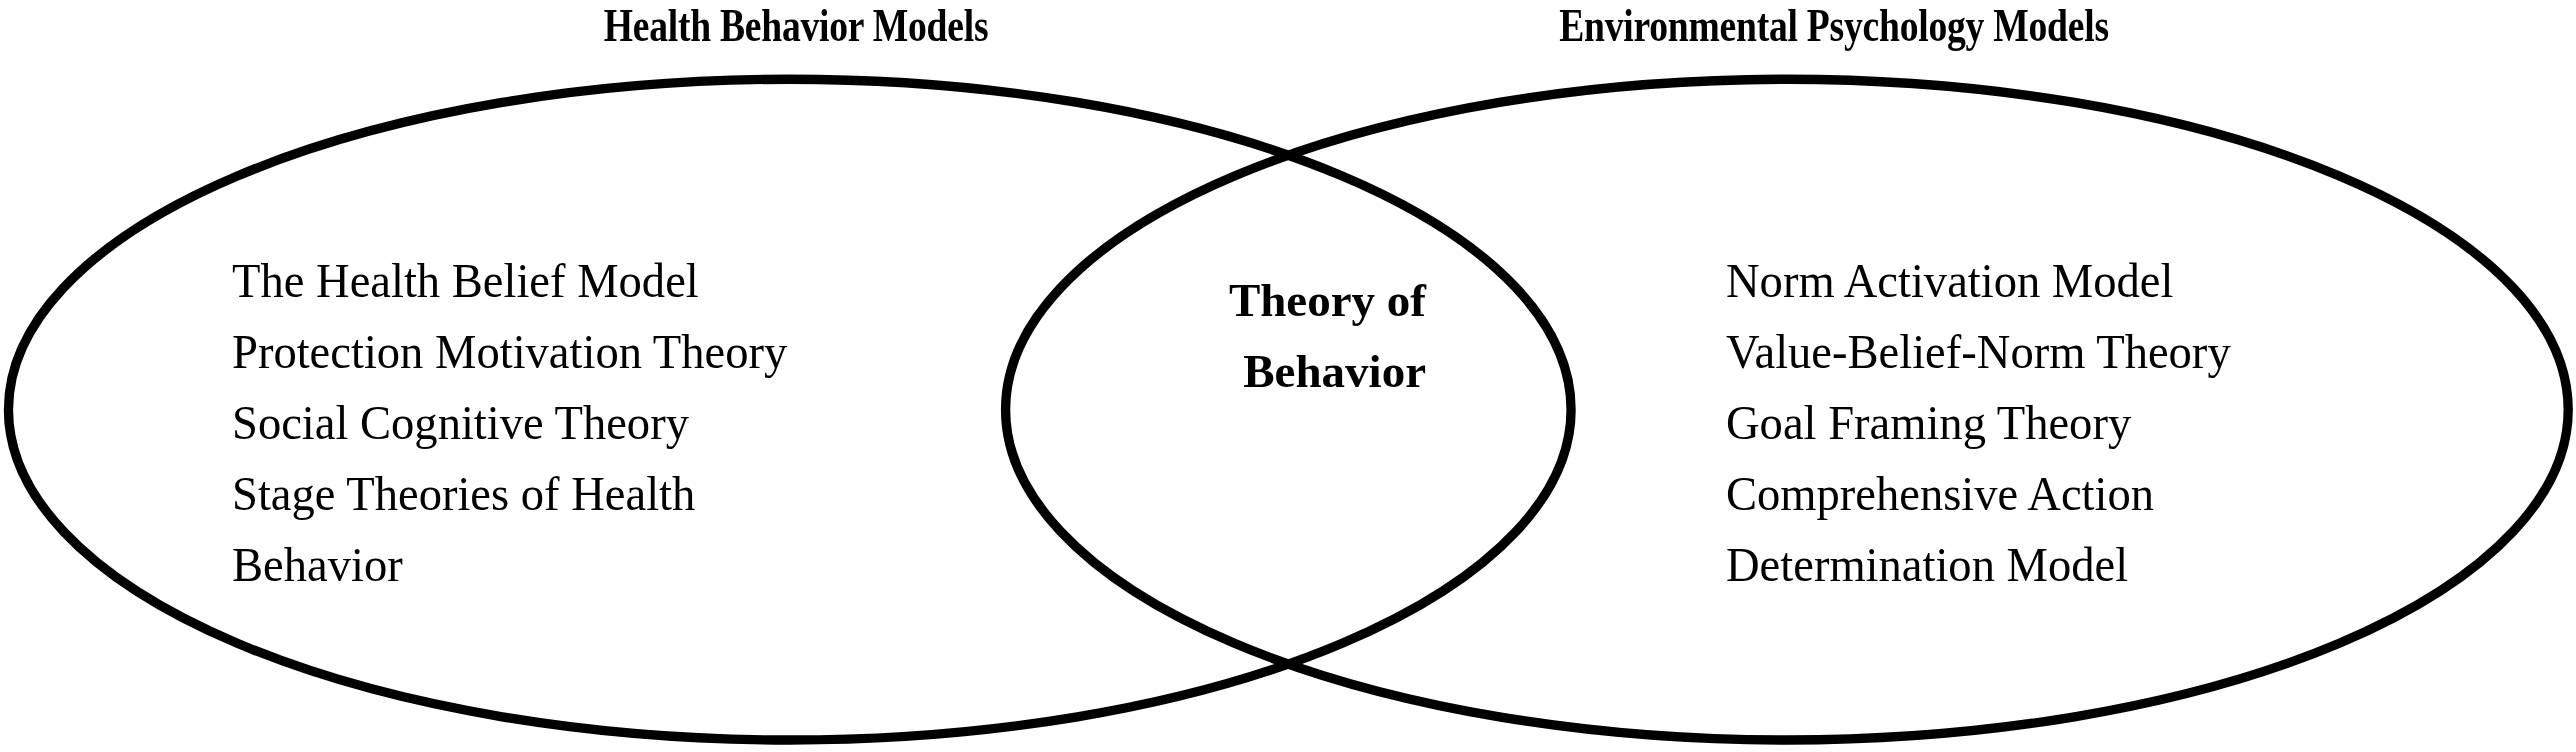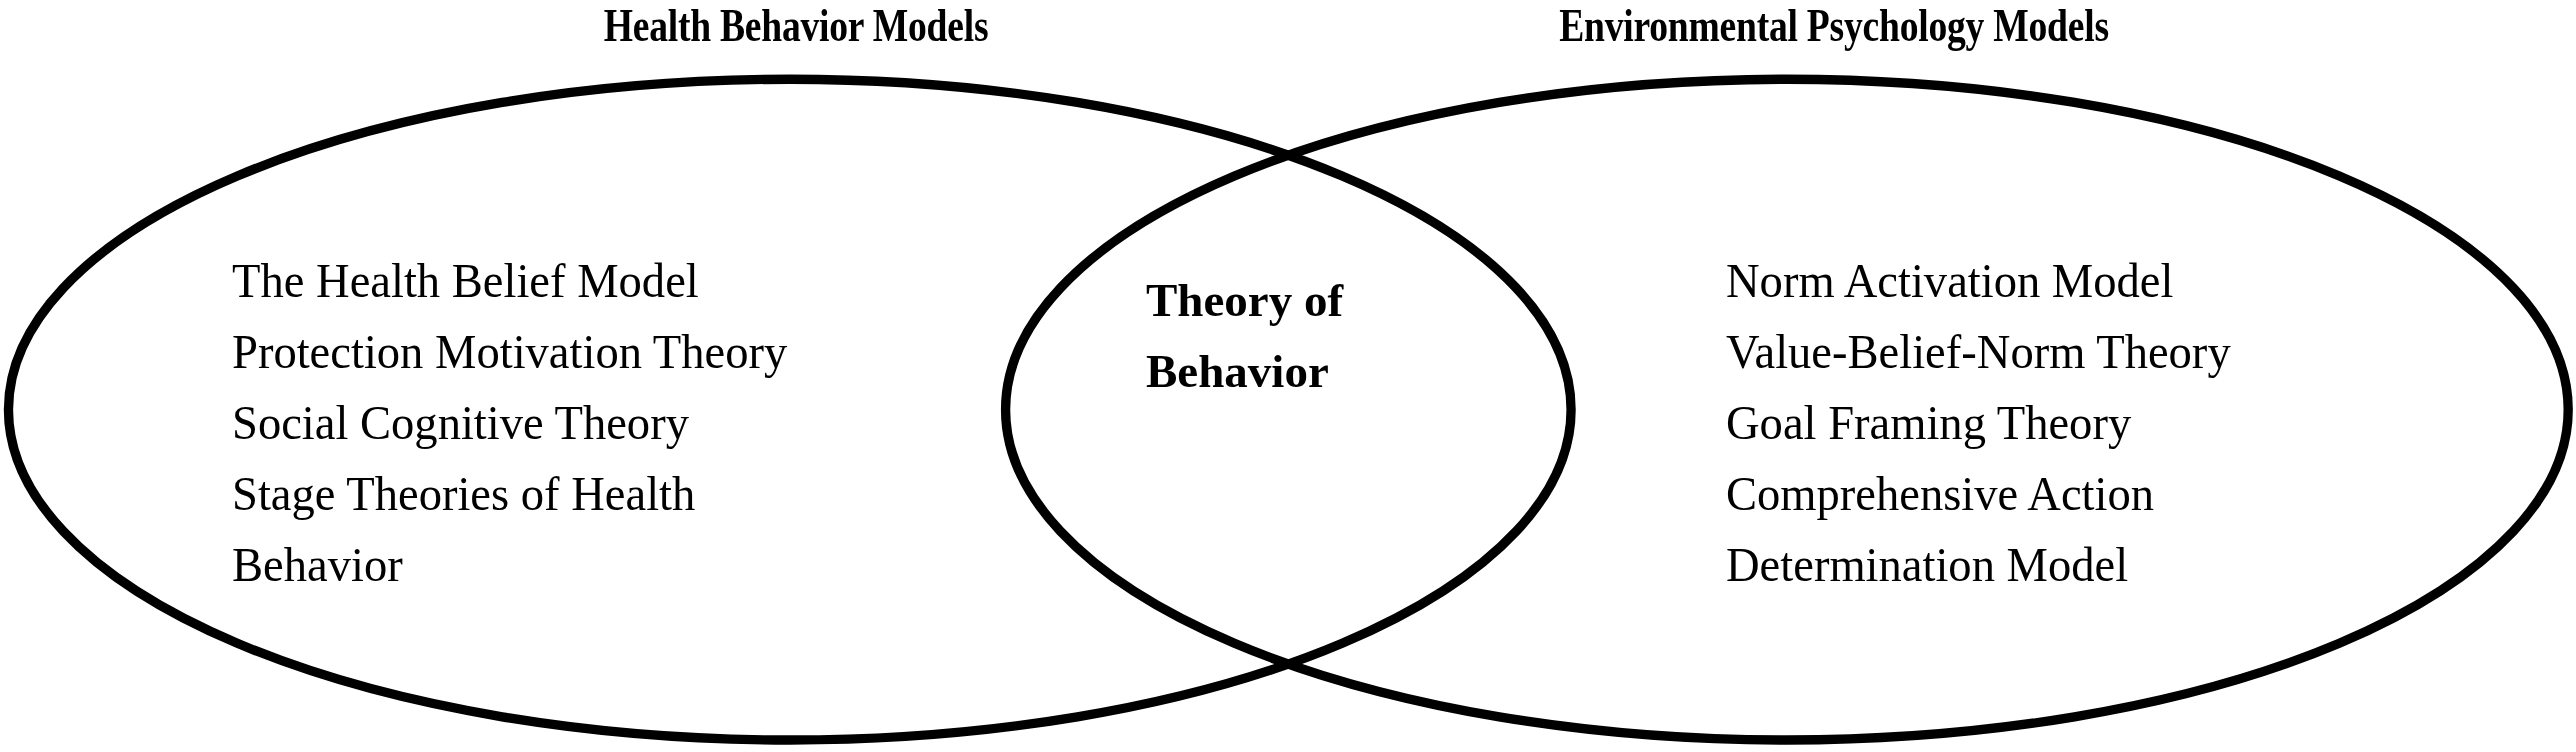--- a/index.html
+++ b/index.html
@@ -57,21 +57,21 @@
 
   .model-list .entry { display: block; }
   .model-list .entry .wrap-line { display: block; }
 
   #center-label {
     position: absolute;
     left: 1286px;
     top: 265px;
     width: 280px;
     transform: translateX(-50%);
-    text-align: left;
+    text-align: right;
     font-weight: bold;
     font-size: 47px;
     line-height: 71px;
     white-space: nowrap;
   }
   #center-label .cline { display: block; }
 </style>
 </head>
 <body>
 

